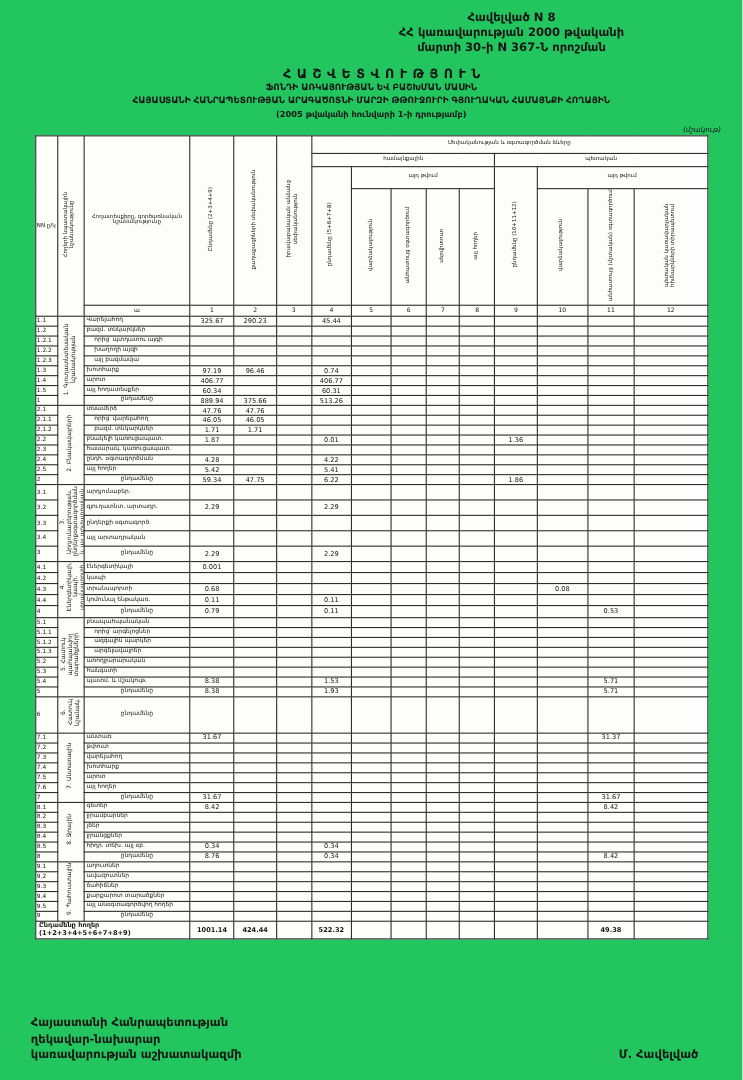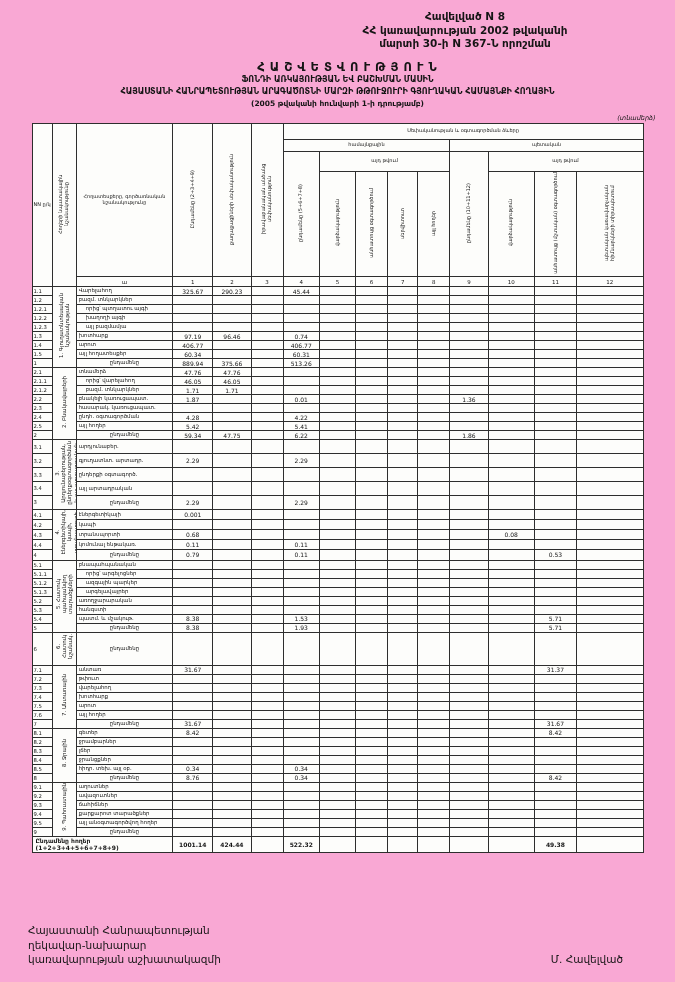--- a/index.html
+++ b/index.html
@@ -5,21 +5,21 @@
 <style>
   html,body{margin:0;padding:0;}
   body{
     width:675px;height:982px;
     background:#e9e9e7;
     font-family:"DejaVu Sans",sans-serif;
     color:#151515;
   }
   .page{
     position:relative;width:675px;height:982px;
-    background:#f9a8d4;overflow:hidden;
+    background:#22c55e;overflow:hidden;
     box-sizing:border-box;
   }
   .appendix{
     width:340px;margin:10px 40px 0 auto;
     text-align:center;font-weight:bold;
     font-size:10.5px;line-height:1.3;
   }
   .doc-title{
     margin-top:9px;text-align:center;
     font-weight:bold;font-size:11.5px;letter-spacing:5px;margin-left:24px;
@@ -66,43 +66,43 @@
   tbody td{height:9px;}
   tr.tall td{height:30px;}
   td.row-nn{font-size:5.3px;text-align:left;padding-left:1px;}
   td.row-label{font-size:5.4px;text-align:left;padding-left:2px;line-height:1.05;}
   td.row-label.ind{padding-left:9px;}
   td.row-label.ctr{text-align:center;padding-left:1px;}
   td.val{font-size:6px;text-align:center;white-space:nowrap;}
   tr.total-row td{font-weight:bold;}
   td.total-label{font-size:6px;text-align:left;padding-left:3px;}
   .footer{
-    position:absolute;left:28px;right:52px;bottom:16px;
+    position:absolute;left:28px;right:40px;bottom:16px;
     display:flex;justify-content:space-between;align-items:flex-end;
-    font-weight:normal;font-size:10.5px;line-height:1.35;
+    font-weight:bold;font-size:10.5px;line-height:1.35;
   }
   .footer .sig-name{font-size:10.5px;}
 </style>
 </head>
 <body>
 
 <div class="page">
 
   <div class="appendix">
     <div>Հավելված N 8</div>
-    <div>ՀՀ կառավարության 2002 թվականի</div>
+    <div>ՀՀ կառավարության 2000 թվականի</div>
     <div>մարտի 30-ի N 367-Ն որոշման</div>
   </div>
 
   <div class="doc-title">ՀԱՇՎԵՏՎՈՒԹՅՈՒՆ</div>
   <div class="doc-sub">ՖՈՆԴԻ ԱՌԿԱՅՈՒԹՅԱՆ ԵՎ ԲԱՇԽՄԱՆ ՄԱՍԻՆ</div>
   <div class="doc-sub">ՀԱՅԱՍՏԱՆԻ ՀԱՆՐԱՊԵՏՈՒԹՅԱՆ ԱՐԱԳԱԾՈՏՆԻ ՄԱՐԶԻ ԹԹՈՒՋՈՒՐԻ ԳՅՈՒՂԱԿԱՆ ՀԱՄԱՅՆՔԻ ՀՈՂԱՅԻՆ</div>
   <div class="doc-sub small">(2005 թվականի հունվարի 1-ի դրությամբ)</div>
 
-  <div class="unit-note">(տնամերձ)</div>
+  <div class="unit-note">(մշակութ)</div>
 
   <table class="report">
     <colgroup>
       <col style="width:20px">
         <col style="width:24px">
         <col style="width:96px">
       <col style="width:40px">
         <col style="width:38px">
         <col style="width:32px">
       <col style="width:36px">

